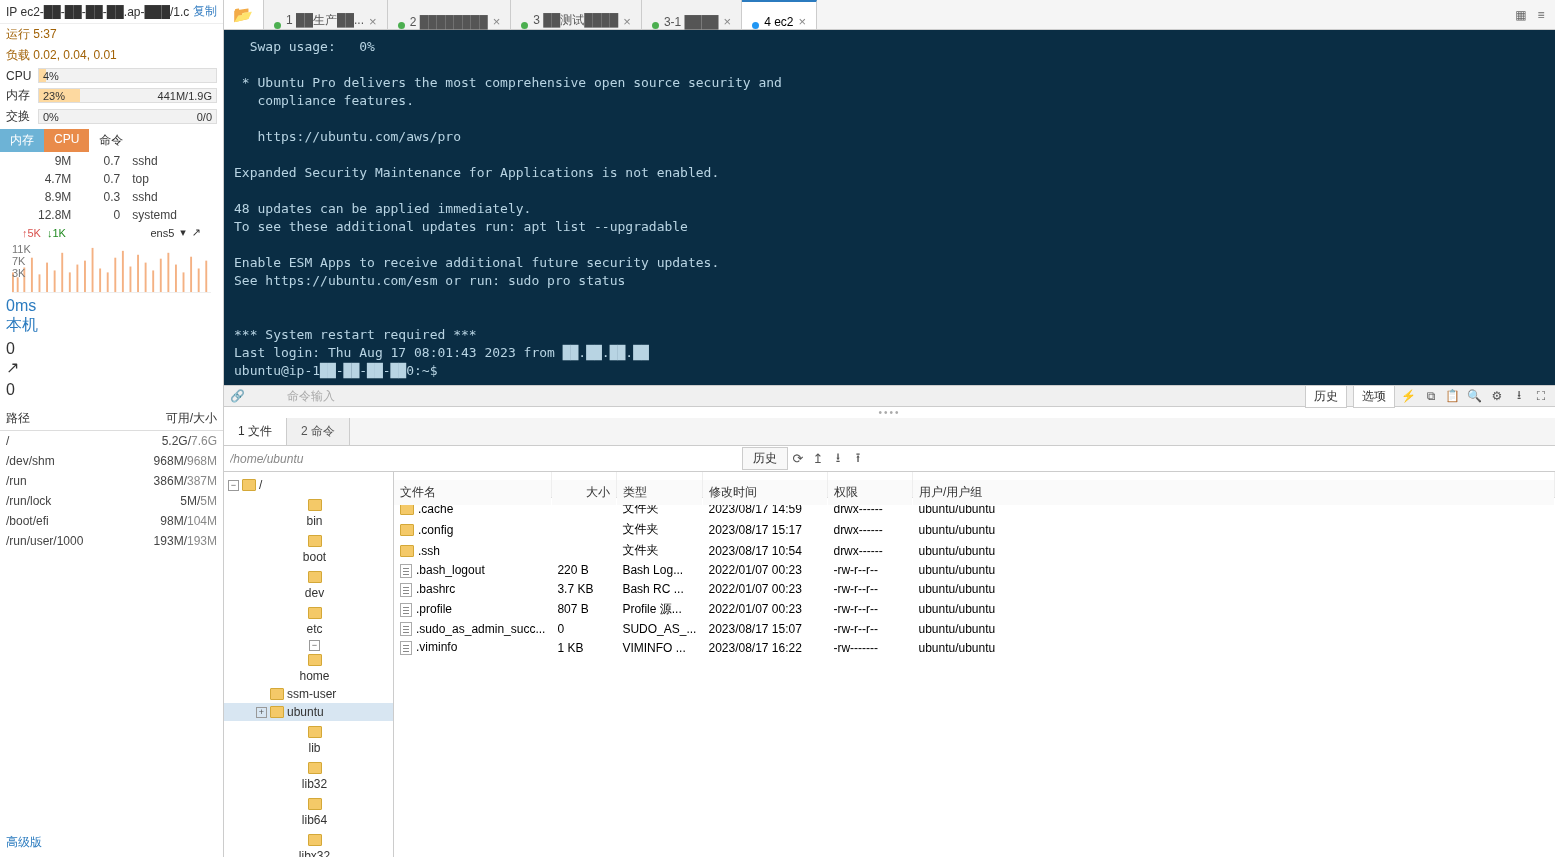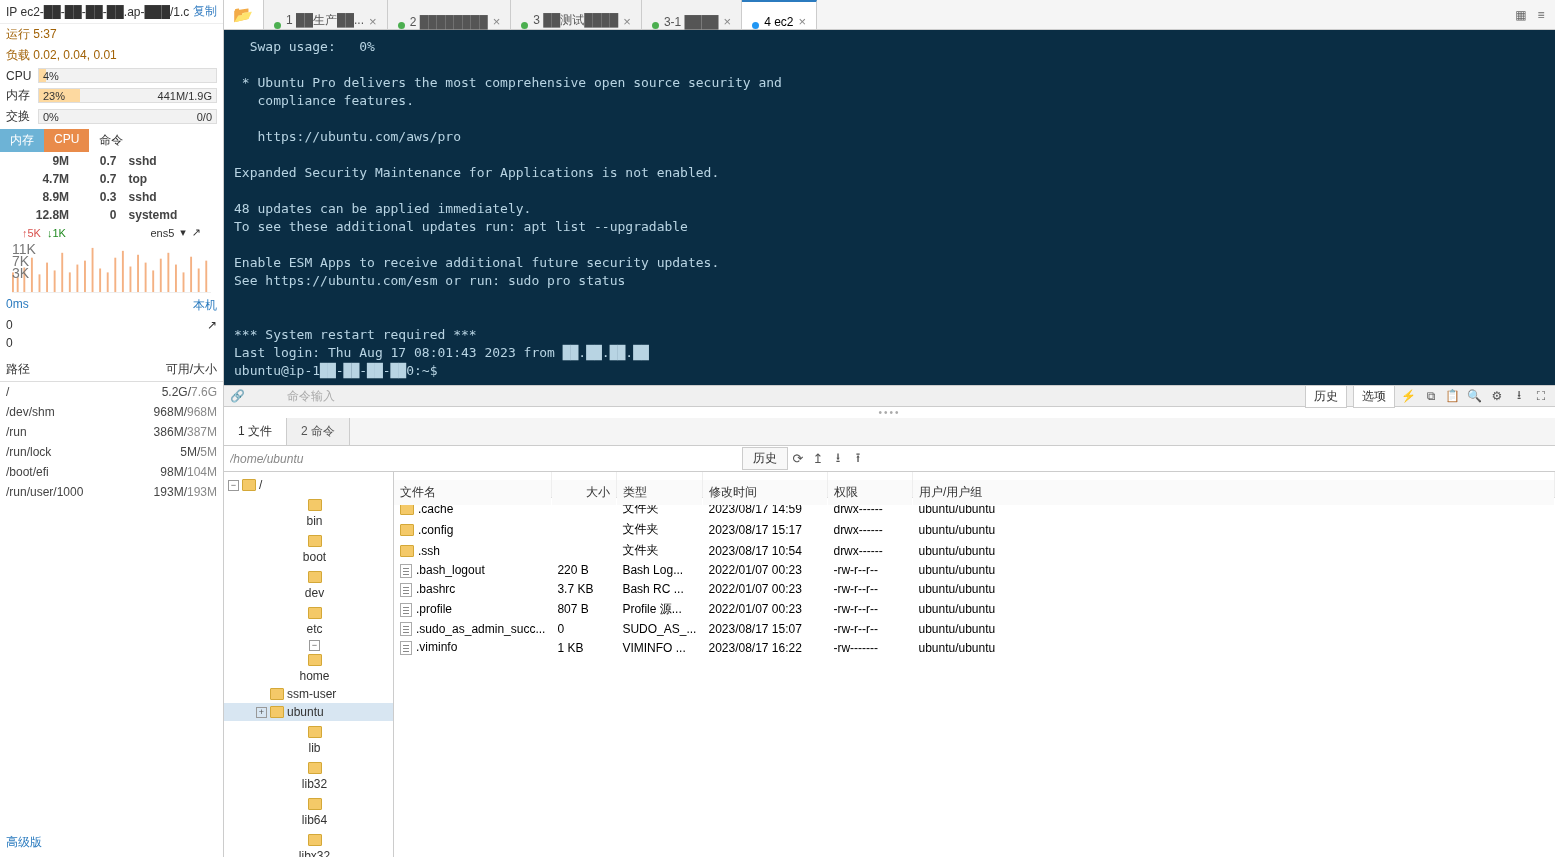--- a/index.html
+++ b/index.html
@@ -14,30 +14,30 @@
 .sb-metric label { width:28px; color:#333; }
 .bar { flex:1; height:15px; background:#f2f2f2; border:1px solid #ddd; position:relative; display:flex; align-items:center; font-size:11px; }
 .bar-fill { position:absolute; left:0; top:0; bottom:0; background:#fdd9a0; }
 .bar-txt { position:relative; padding:0 4px; z-index:1; }
 .bar-txt2 { margin-left:auto; padding-right:4px; z-index:1; }
 .sb-tabs { display:flex; margin-top:2px; }
 .sb-tab { padding:3px 10px; font-size:12px; cursor:pointer; }
 .sb-tab.mem { background:#6db3d6; color:#fff; }
 .sb-tab.cpu { background:#e98b4a; color:#fff; }
 .sb-tab.cmd { color:#333; }
-.proc-tbl { width:100%; border-collapse:collapse; font-size:12px;font-weight:bold; }
+.proc-tbl { width:100%; border-collapse:collapse; font-size:12px; }
 .proc-tbl td { padding:2px 6px; text-align:right; color:#444; }
 .proc-tbl td:last-child { text-align:left; }
 .net-hdr { display:flex; padding:2px 22px; font-size:11px; align-items:center; gap:6px; }
 .red { color:#d9534f; }
 .green { color:#228b22; }
 .net-if { margin-left:auto; color:#333; }
 .spark { height:50px; margin:2px 6px; background:linear-gradient(#fff,#fff); position:relative; border-bottom:1px solid #eee; }
 .spark canvas,.spark svg { width:100%; height:100%; }
-.lat { display:flex; padding:2px 6px; justify-content:space-between; font-size:12px; }
+.lat { display:flex; padding:2px 6px; justify-content:space-between; font-size:16px;flex-direction:column; }
 .lat .blue { color:#2b7bbf; }
 .path-tbl { width:100%; border-collapse:collapse; font-size:12px; margin-top:6px; }
 .path-tbl th { text-align:left; padding:3px 6px; font-weight:normal; color:#333; border-bottom:1px solid #ddd; }
 .path-tbl th:last-child { text-align:right; }
 .path-tbl td { padding:3px 6px; color:#444; }
 .path-tbl td:last-child { text-align:right; }
 .adv { margin-top:auto; padding:6px; color:#2b7bbf; cursor:pointer; }
 
 .main { flex:1; display:flex; flex-direction:column; min-width:0; }
 .tabbar { height:30px; display:flex; align-items:stretch; background:#f5f5f5; border-bottom:1px solid #ccc; }
@@ -182,21 +182,21 @@
               <rect x="148" y="28" width="2" height="22"></rect>
               <rect x="156" y="16" width="2" height="34"></rect>
               <rect x="164" y="10" width="2" height="40"></rect>
               <rect x="172" y="22" width="2" height="28"></rect>
               <rect x="180" y="30" width="2" height="20"></rect>
               <rect x="188" y="14" width="2" height="36"></rect>
               <rect x="196" y="26" width="2" height="24"></rect>
               <rect x="204" y="18" width="2" height="32"></rect>
           </g>
         </svg>
-        <div style="position:absolute;left:0;top:0;font-size:14px;color:#777;line-height:12px;">
+        <div style="position:absolute;left:0;top:0;font-size:11px;color:#777;line-height:12px;">
           <div>11K</div>
             <div>7K</div>
             <div>3K</div>
         </div>
       </div>
     </div>
     <div class="lat">
         <span class="blue">0ms</span>
         <span class="blue">本机</span>
       </div>

